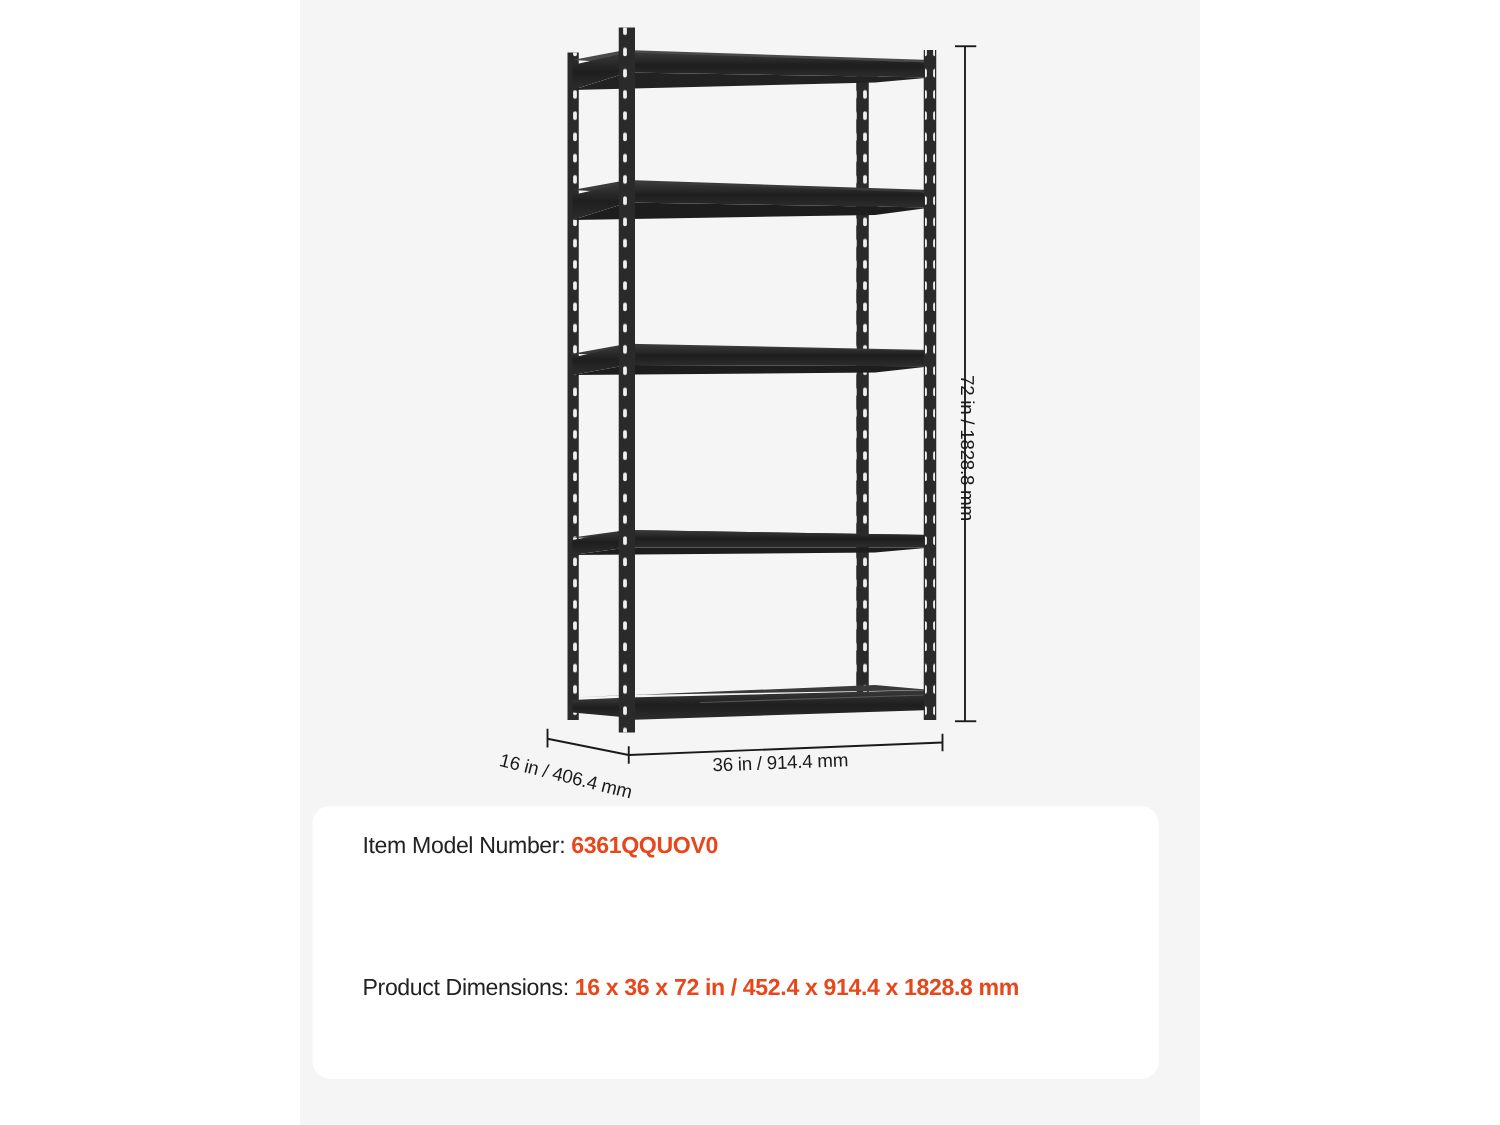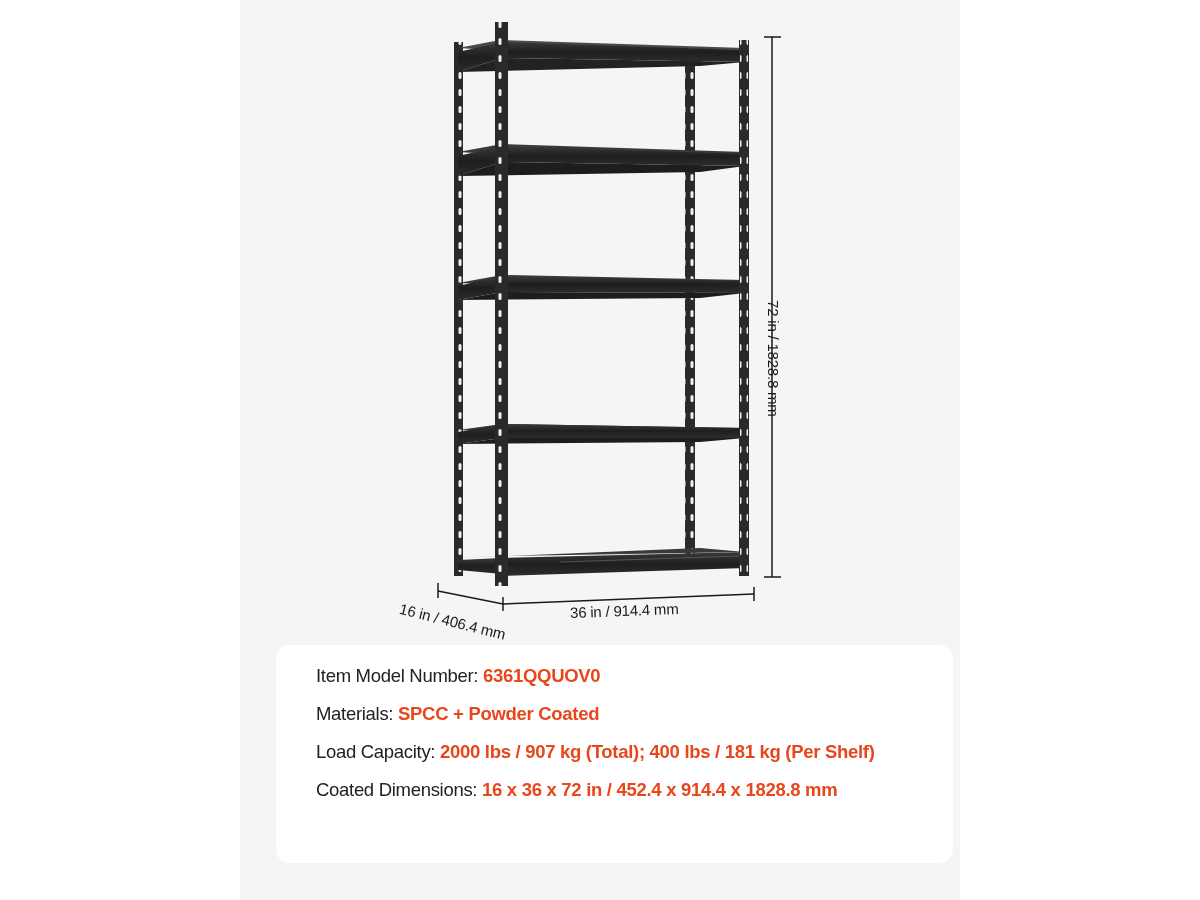--- a/index.html
+++ b/index.html
@@ -12,21 +12,21 @@
   }
   .product-figure { position: absolute; left: 0; top: 0; width: 1200px; height: 640px; }
   .dim-label {
     position: absolute; font-size: 15px; color: #1a1a1a; white-space: nowrap;
     letter-spacing: -0.2px;
   }
   .dim-height { left: 782px; top: 300px; transform-origin: 0 0; transform: rotate(90deg); }
   .dim-width { left: 570px; top: 602px; transform: rotate(-2.2deg); }
   .dim-depth { left: 402px; top: 600px; transform: rotate(14deg); transform-origin: 0 0; }
   .spec-card {
-    position: absolute; left: 276px; top: 645px; width: 677px; height: 218px;
+    position: absolute; left: 250px; top: 645px; width: 677px; height: 218px;
     background: #ffffff; border-radius: 14px;
   }
   .spec-row {
     position: absolute; left: 40px; font-size: 18.5px; line-height: 22px; white-space: nowrap;
     letter-spacing: -0.3px;
   }
   .spec-label { color: #222222; }
   .spec-value { color: #e8461b; font-weight: bold; }
 </style>
 </head>
@@ -113,22 +113,16 @@
 </svg>
 
 <div class="dim-label dim-height">72 in / 1828.8 mm</div>
 <div class="dim-label dim-width">36 in / 914.4 mm</div>
 <div class="dim-label dim-depth">16 in / 406.4 mm</div>
 
 <div class="spec-card">
   <div class="spec-row" style="top:20px">
     <span class="spec-label">Item Model Number: </span><span class="spec-value">6361QQUOV0</span>
   </div>
-  <div class="spec-row" style="top:58px">
-    <span class="spec-label">Materials: </span><span class="spec-value">SPCC + Powder Coated</span>
-  </div>
-  <div class="spec-row" style="top:96px">
-    <span class="spec-label">Load Capacity: </span><span class="spec-value">2000 lbs / 907 kg (Total); 400 lbs / 181 kg (Per Shelf)</span>
-  </div>
   <div class="spec-row" style="top:134px">
-    <span class="spec-label">Coated Dimensions: </span><span class="spec-value">16 x 36 x 72 in / 452.4 x 914.4 x 1828.8 mm</span>
+    <span class="spec-label">Product Dimensions: </span><span class="spec-value">16 x 36 x 72 in / 452.4 x 914.4 x 1828.8 mm</span>
   </div>
 </div>
 
 </body></html>

